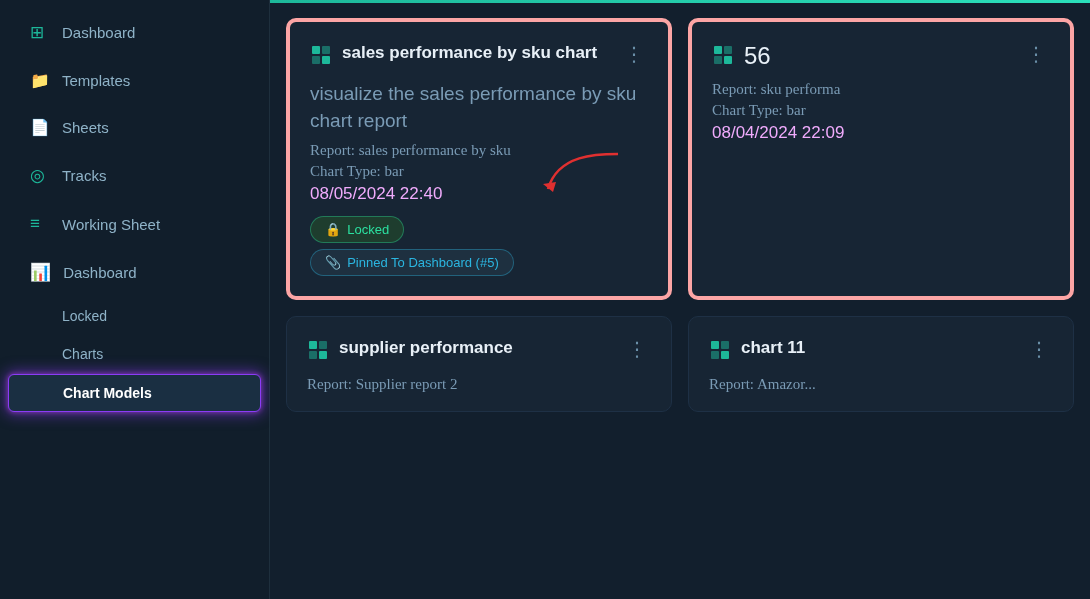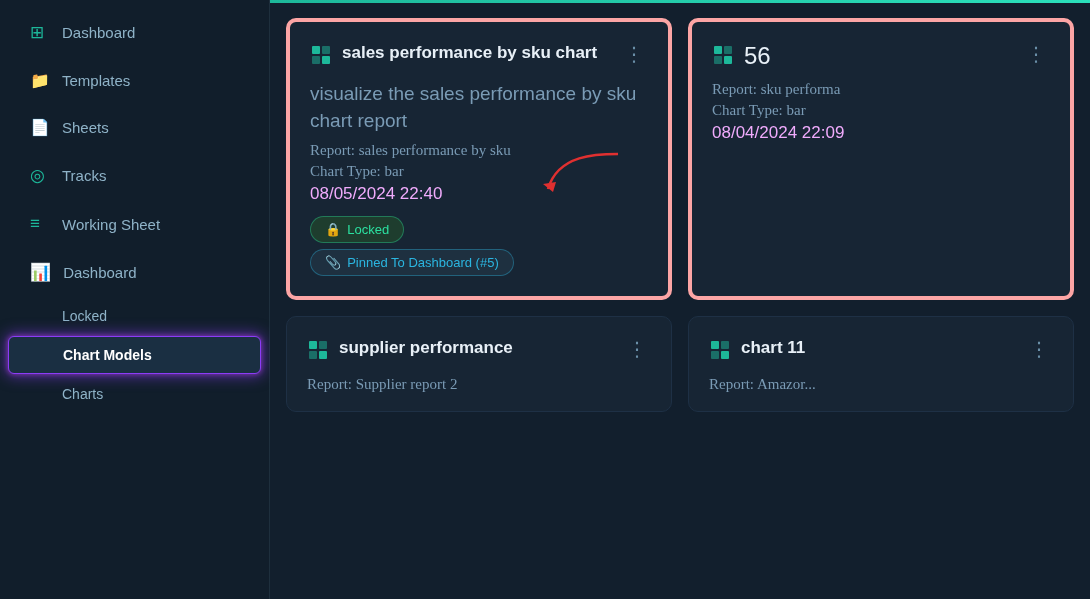--- a/index.html
+++ b/index.html
@@ -216,25 +216,25 @@
     <span class="icon">≡</span>
     <span>Working Sheet</span>
   </div>
   <div class="sidebar-item">
     <span class="icon">📊</span>
     <span>Dashboard</span>
   </div>
   <div class="sidebar-sub-item">
     <span>Locked</span>
   </div>
+  <div class="sidebar-sub-item">
+    <span>Charts</span>
+  </div>
   <div class="sidebar-sub-item active">
     <span>Chart Models</span>
-  </div>
-  <div class="sidebar-sub-item">
-    <span>Charts</span>
   </div>
 </nav>
 
 <div class="main">
   <div class="top-indicator"></div>
 
   <div class="cards-grid">
 
     <div class="card" style="position:relative;">
       <div class="card-header">

